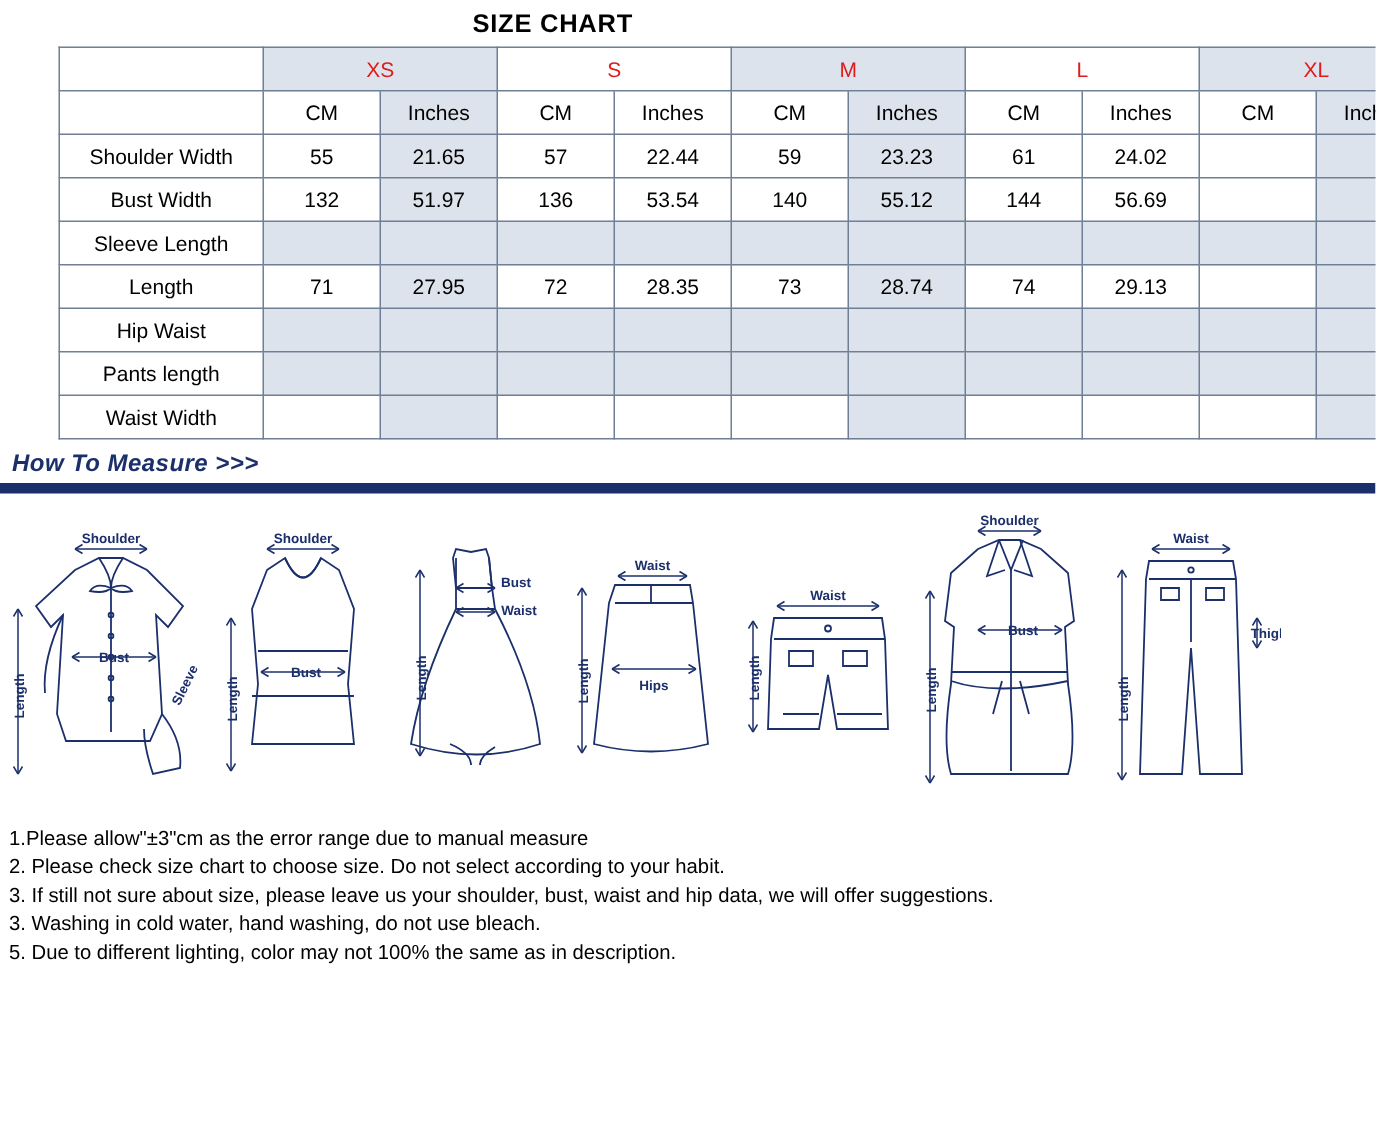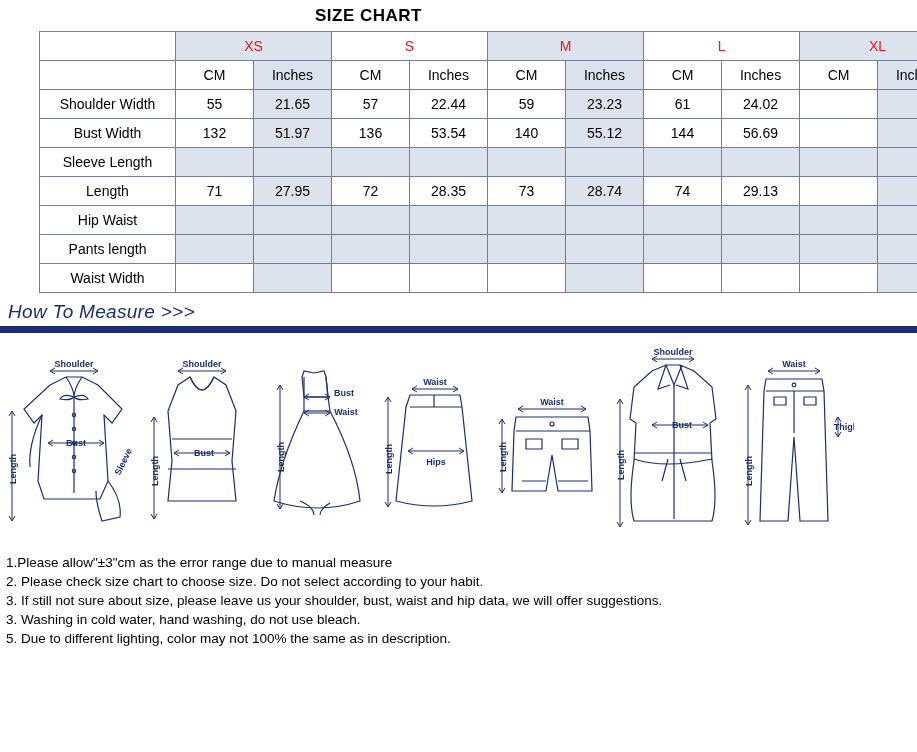--- a/index.html
+++ b/index.html
@@ -71,22 +71,22 @@
   }
   .valcell {
     font-size: 15px;
   }
   
   .howto-wrap {
     margin-top: 8px;
     position: relative;
   }
   .howto-title {
-    font-size: 19px;
-    font-weight: normal;
+    font-size: 16px;
+    font-weight: bold;
     font-style: italic;
     color: #1b2f6b;
     padding-left: 8px;
     letter-spacing: 0.3px;
   }
   .howto-rule {
     height: 7px;
     background: #1b2f6b;
     margin-top: 3px;
     width: 917px;

